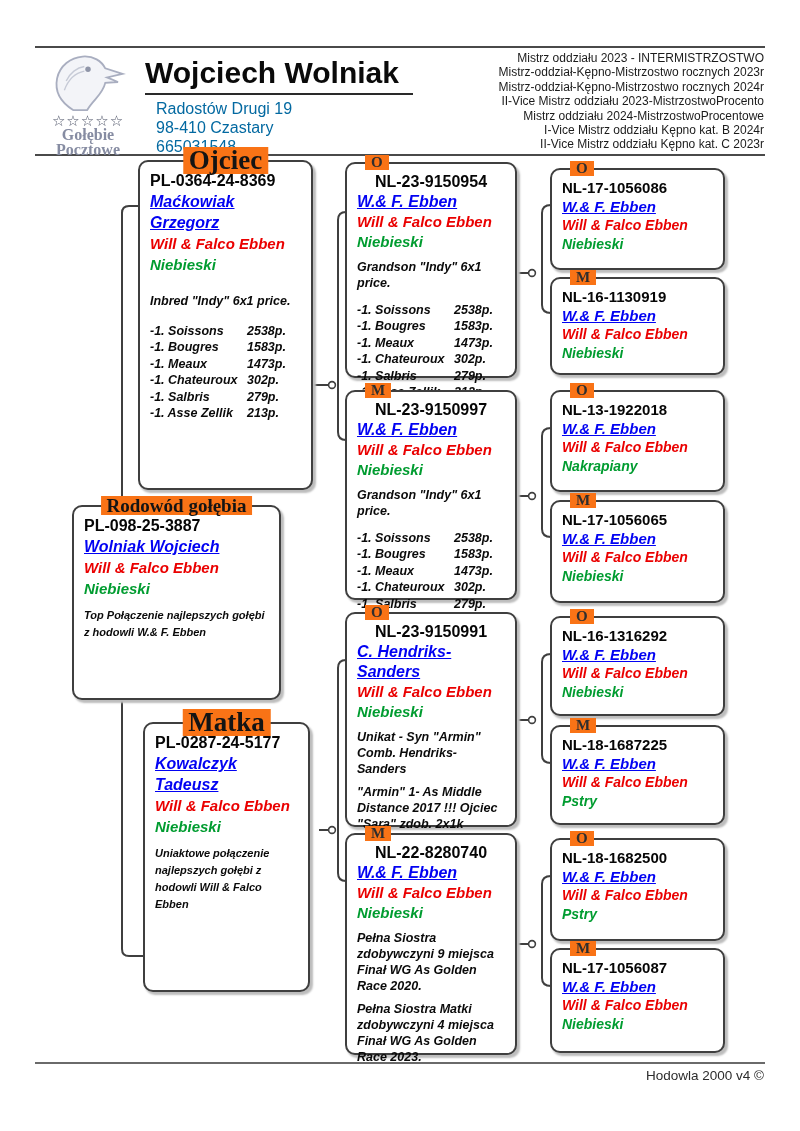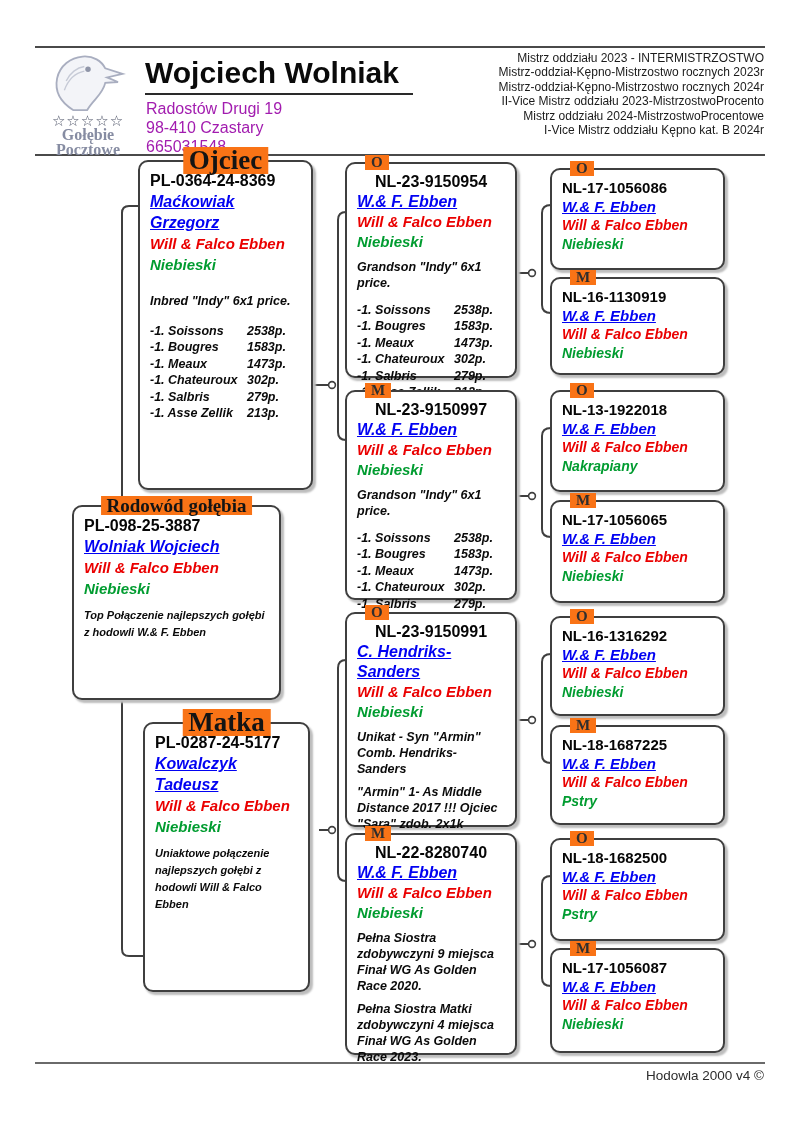--- a/index.html
+++ b/index.html
@@ -3,21 +3,21 @@
 <meta charset="utf-8">
 <style>
   html,body{margin:0;padding:0;background:#fff;}
   body{width:800px;height:1131px;position:relative;font-family:"Liberation Sans",sans-serif;color:#111;overflow:hidden;}
   .hr{position:absolute;height:2px;background:#4a4a4a;}
   
   .logo{position:absolute;left:38px;top:52px;width:100px;text-align:center;color:#80869c;}
   .logo .stars{font-size:15px;letter-spacing:1px;color:#4e5468;line-height:13px;margin-top:-2px;}
   .logo .lg1,.logo .lg2{font-family:"Liberation Serif",serif;font-weight:bold;font-size:16px;line-height:15px;color:#868ca2;}
   .fancier-name{position:absolute;left:145px;top:56px;font-size:30px;font-weight:bold;color:#0a0a0a;border-bottom:2px solid #2a2a2a;padding:0 14px 3px 0;white-space:nowrap;}
-  .addr{position:absolute;left:146px;top:99px;font-size:16px;line-height:19px;color:#a21caf;}
+  .addr{position:absolute;left:156px;top:99px;font-size:16px;line-height:19px;color:#0369a1;}
   .achv{position:absolute;right:36px;top:51px;width:420px;text-align:right;font-size:12px;line-height:14.4px;color:#1b1b1b;}
   
   .pbox{position:absolute;box-sizing:border-box;background:#fff;border:2px solid #3f3f3f;border-radius:10px;box-shadow:2.5px 3px 2px #bdbdbd;padding:8px 10px 4px 10px;z-index:2;}
   .tag{position:absolute;background:#f97316;font-family:"Liberation Serif",serif;font-weight:bold;color:#141414;padding:0 6px;white-space:nowrap;line-height:1;}
   .tag-big{font-size:27px;top:-15px;left:50%;transform:translateX(-50%);}
   .tag-mid{font-size:19px;top:-11px;left:50%;transform:translateX(-50%);}
   .tag-om{font-size:15px;top:-9px;left:18px;color:#2e2e2e;}
   .ring{font-size:16px;font-weight:bold;color:#060606;line-height:21px;}
   .owner{font-size:16px;font-weight:bold;font-style:italic;color:#0202f2;text-decoration:underline;line-height:21px;}
   .strain{font-size:15px;font-weight:bold;font-style:italic;color:#ea0000;line-height:21px;}
@@ -63,20 +63,21 @@
   <div>665031548</div>
 </div>
 
 <div class="achv">
   <div>Mistrz oddziału 2023 - INTERMISTRZOSTWO</div>
   <div>Mistrz-oddział-Kępno-Mistrzostwo rocznych 2023r</div>
   <div>Mistrz-oddział-Kępno-Mistrzostwo rocznych 2024r</div>
   <div>II-Vice Mistrz oddziału 2023-MistrzostwoProcento</div>
   <div>Mistrz oddziału 2024-MistrzostwoProcentowe</div>
   <div>I-Vice Mistrz oddziału Kępno kat. B 2024r</div>
+  <div>II-Vice Mistrz oddziału Kępno kat. C 2023r</div>
 </div>
 
 <svg class="wires" width="800" height="1131">
   <g fill="none" stroke="#3f3f3f" stroke-width="2">
     <path d="M122 507 V213 Q122 206 129 206 H139"></path>
     <path d="M122 698 V949 Q122 956 129 956 H144"></path>
     <path d="M314 385 H328"></path>
     <path d="M346 212 Q338 212 338 220 V432 Q338 440 346 440"></path>
     <path d="M319 830 H328"></path>
     <path d="M346 660 Q338 660 338 668 V873 Q338 881 346 881"></path>

